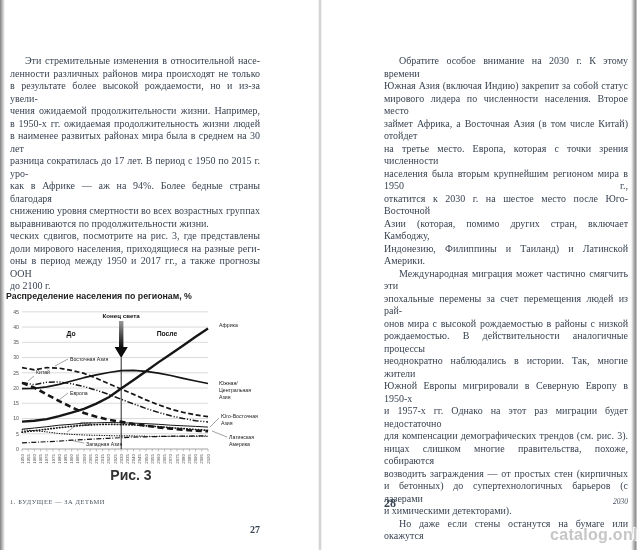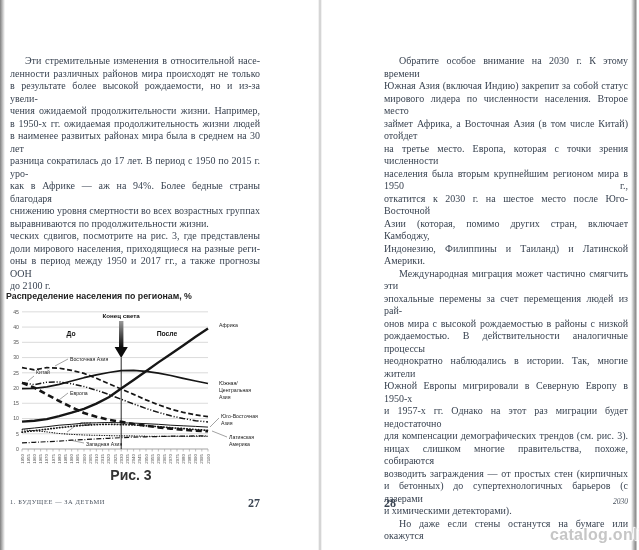--- a/index.html
+++ b/index.html
@@ -25,22 +25,22 @@
   .pline.firstline{text-indent:15px;}
   .pline.lastline{text-align-last:left;}
   .figure{position:absolute;left:6px;top:291px;width:312px;height:192px;}
   .fig-title{position:absolute;left:0;top:0;width:250px;text-align:left;
     font-family:"Liberation Sans", sans-serif;font-weight:bold;font-size:8.8px;color:#222;}
   .fig-svg{position:absolute;left:0;top:13px;}
   .fig-caption{position:absolute;left:0;top:176px;width:250px;text-align:center;
     font-family:"Liberation Sans", sans-serif;font-weight:bold;font-size:14px;color:#333;}
   .footer-running{position:absolute;left:10px;top:498px;font-size:6.4px;letter-spacing:0.6px;
     color:#49525e;font-family:"Liberation Serif", serif;}
-  .footer-num-left{position:absolute;left:200px;top:496px;width:60px;text-align:right;
-    font-weight:bold;font-size:12px;color:#3a4452;}
+  .footer-num-left{position:absolute;left:200px;top:524px;width:60px;text-align:right;
+    font-weight:bold;font-size:10px;color:#3a4452;}
   .footer-num-right{position:absolute;left:62px;top:496px;font-weight:bold;font-size:12px;color:#3a4452;}
   .footer-book{position:absolute;left:278px;top:497px;width:28px;text-align:right;
     font-style:italic;font-size:7.5px;color:#49525e;}
   .watermark{position:absolute;left:550px;top:526px;
     font-family:"Liberation Sans", sans-serif;font-weight:bold;font-size:16px;
     color:#c6c6c6;letter-spacing:0.3px;
     text-shadow:0 0 2px #ffffff,0 0 1px #ffffff,1px 1px 1px #ffffff,-1px -1px 1px #ffffff;}
   svg{font-family:"Liberation Sans", sans-serif;}
 </style>
 </head>

